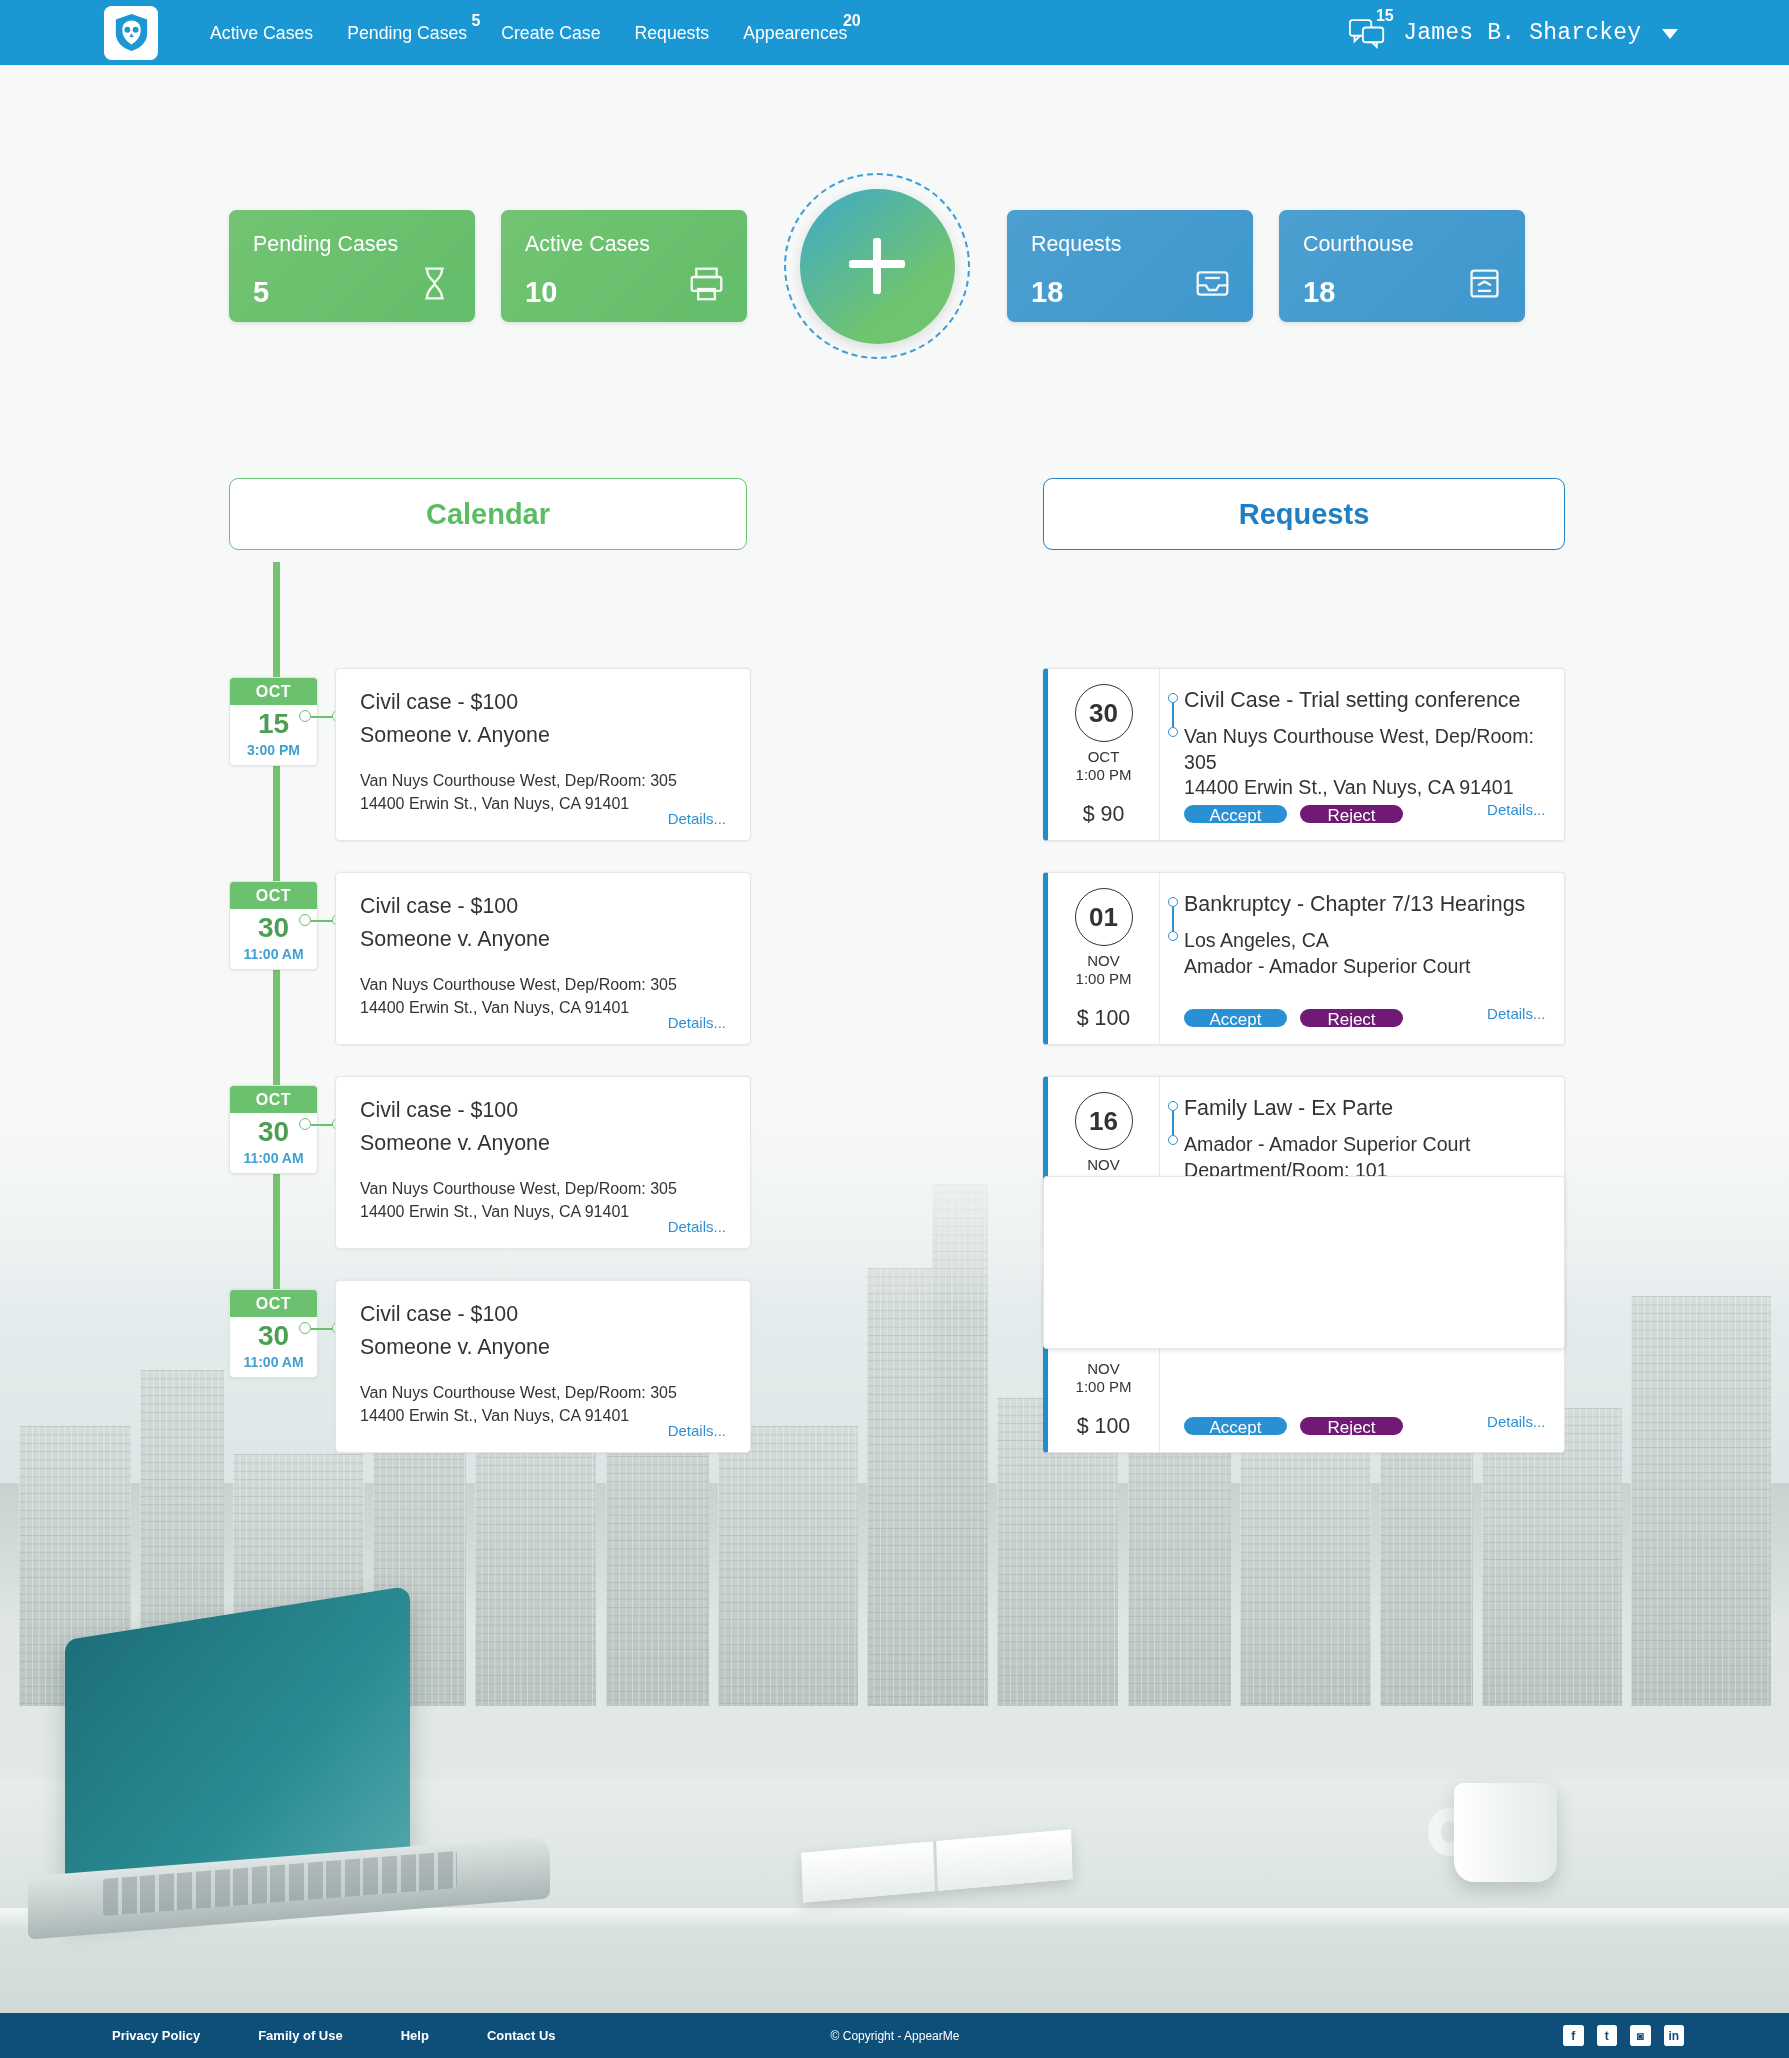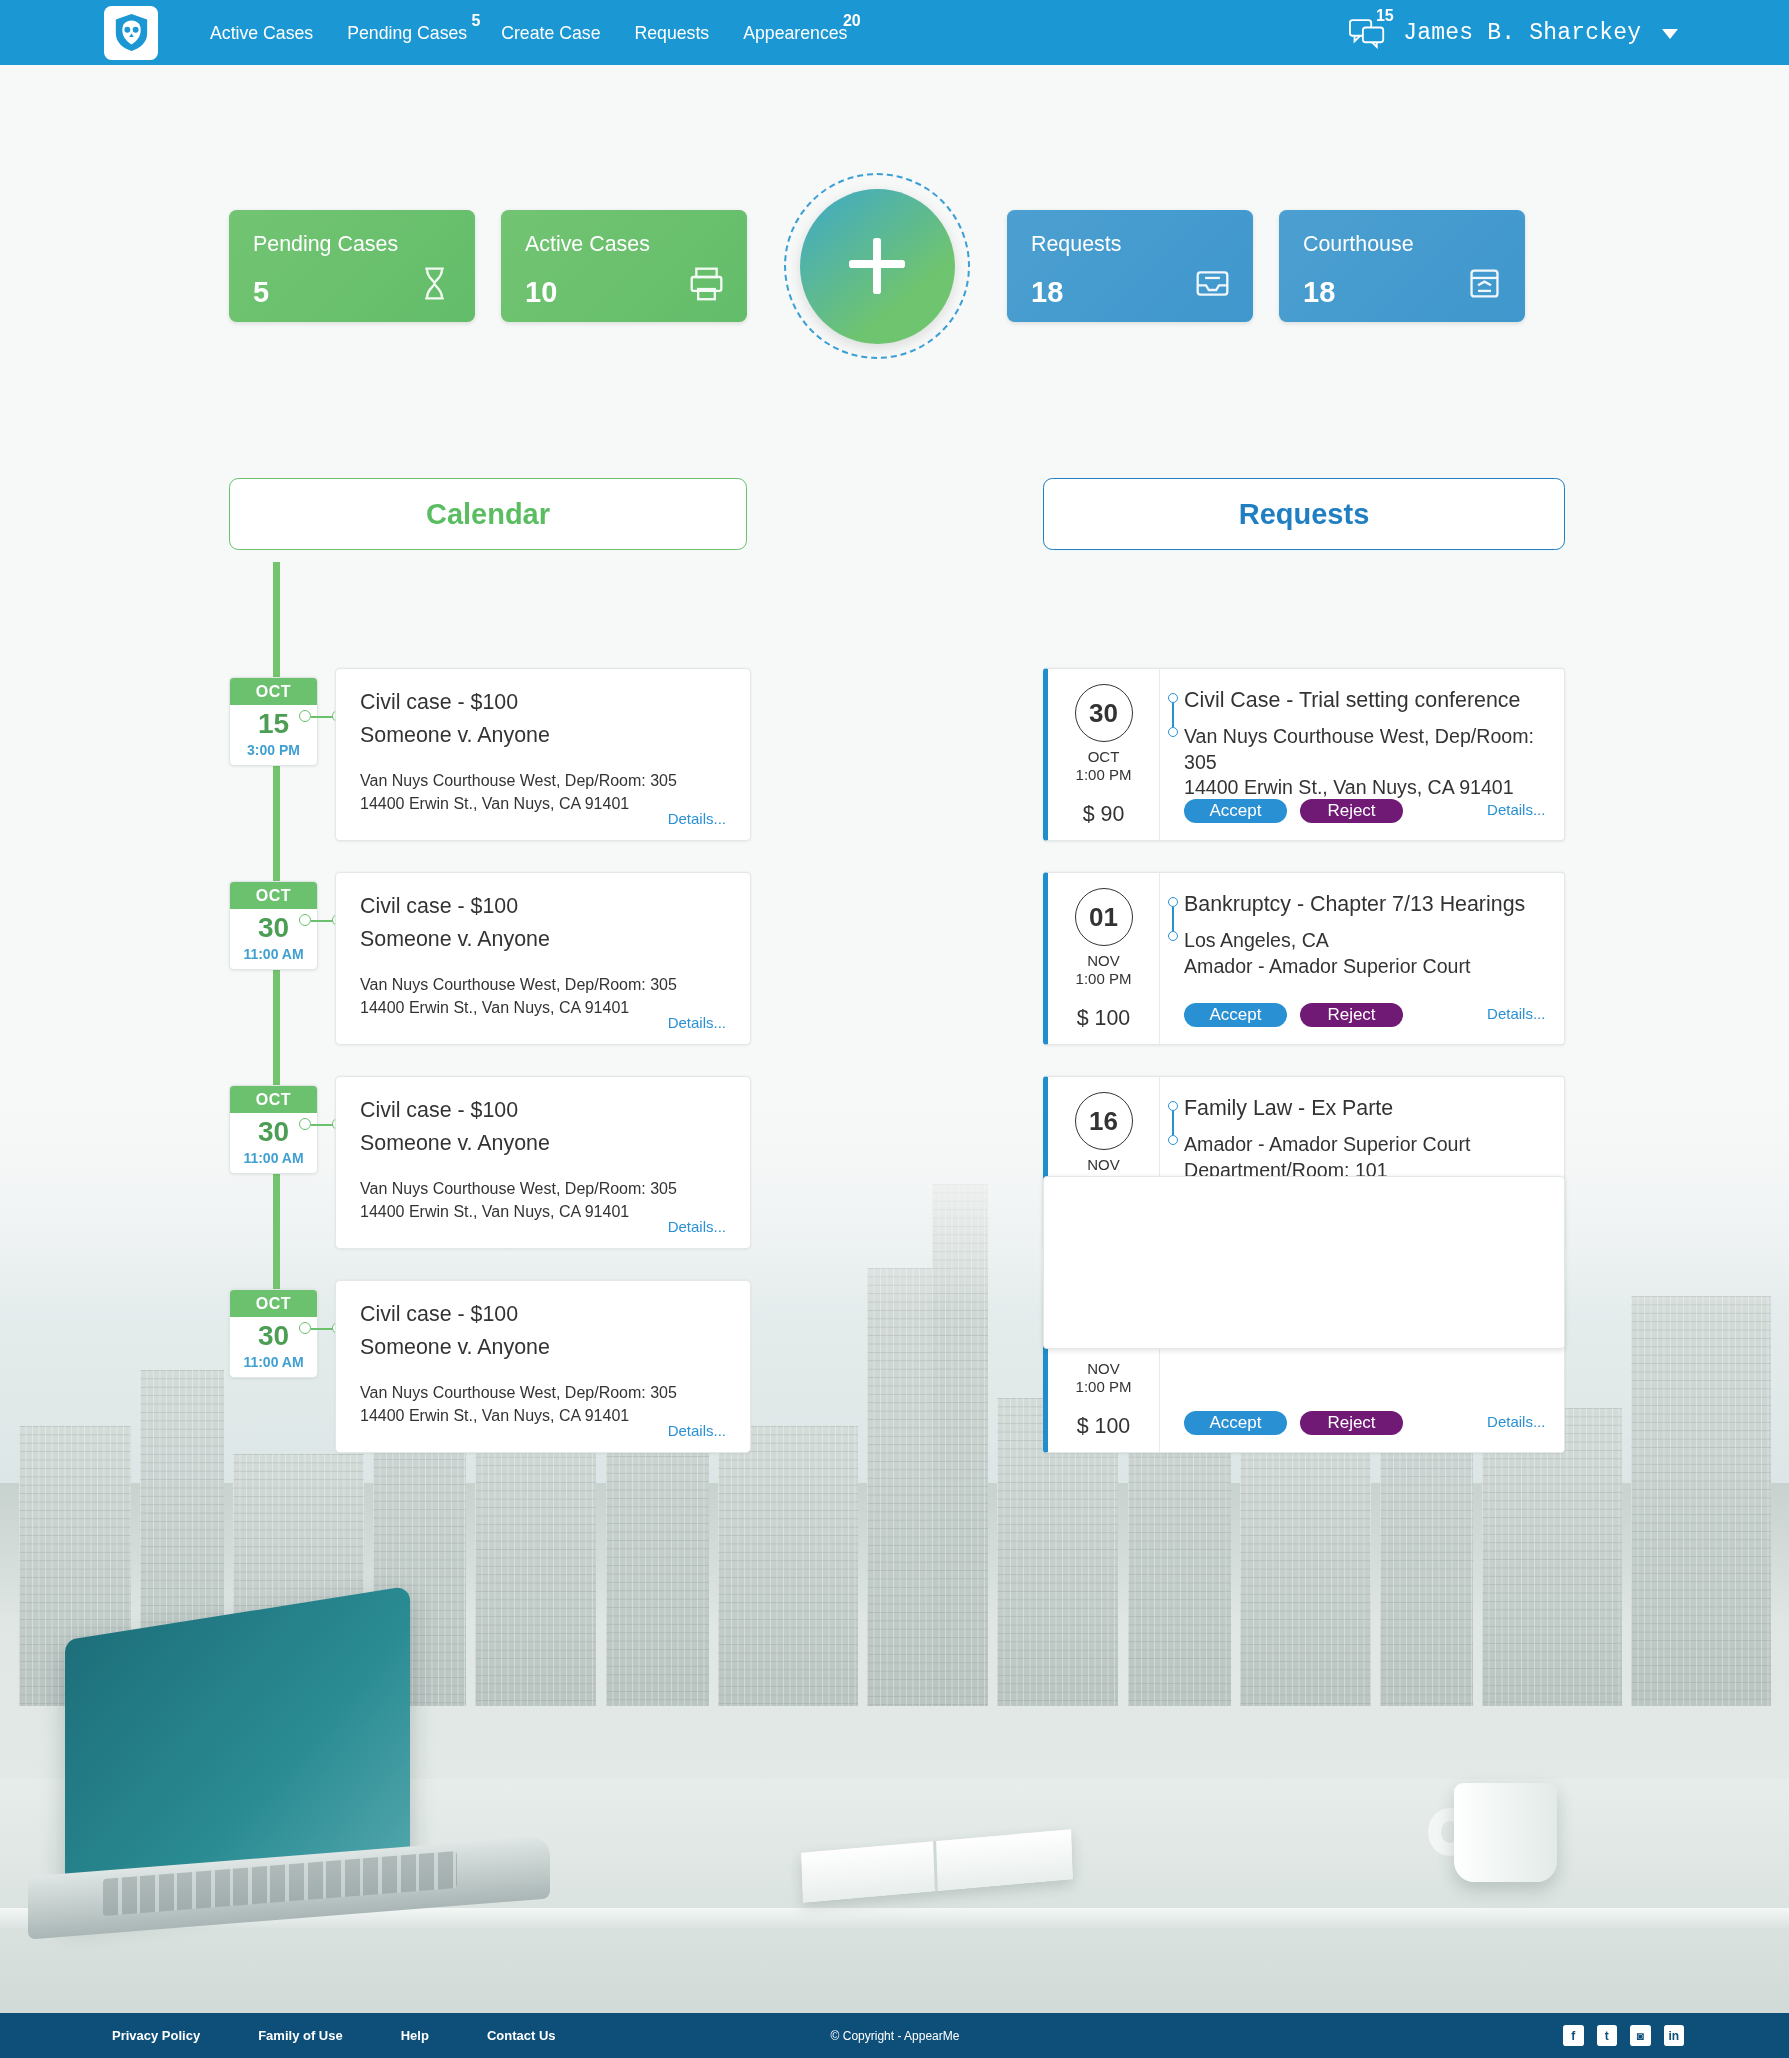--- a/index.html
+++ b/index.html
@@ -228,21 +228,21 @@
   .req-right { flex:1; position:relative; padding:18.6px 18.6px 0 24px; }
   .req-title { font-size:21.4px; color:#333; line-height:1.2; }
   .req-loc { font-size:19.6px; color:#333; margin-top:11.2px; line-height:1.3; }
   .req-dot {
     position:absolute; left:7.5px; width:10.3px; height:10.3px; border-radius:50%;
     border:1.9px solid #2a90d4; background:#fff;
   }
   .req-vline { position:absolute; left:12px; width:1.9px; background:#2a90d4; }
   .btn-row { position:absolute; left:24px; bottom:17px; display:flex; gap:13px; }
   .btn {
-    width:103px; height:24px; border-radius:17.7px; border:none; color:#fff;
+    width:103px; height:18px; border-radius:17.7px; border:none; color:#fff;
     font-size:17px; cursor:pointer; font-family:"Liberation Sans", sans-serif;
   }
   .btn-accept { background:#2a90d4; }
   .btn-reject { background:#701a75; }
   .req-details { position:absolute; right:18.6px; bottom:22.4px; color:#2a90d4; font-size:15px; cursor:pointer; }
   .overlay-card {
     position:absolute; left:1043px; top:1176px; width:522px; height:173px;
     background:#ffffff; border:0.9px solid #e3e7e7; border-radius:3.7px;
     box-shadow:0 1.9px 5.6px rgba(0,0,0,.10);
   }

